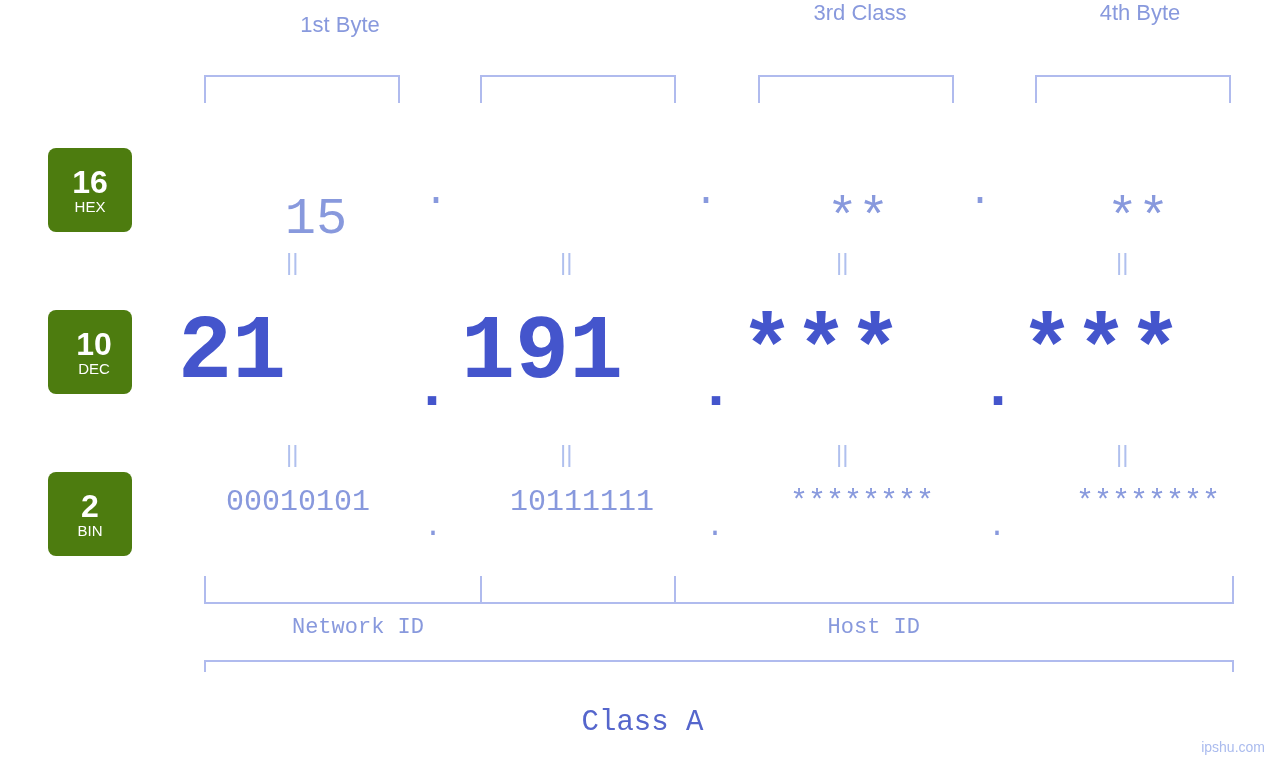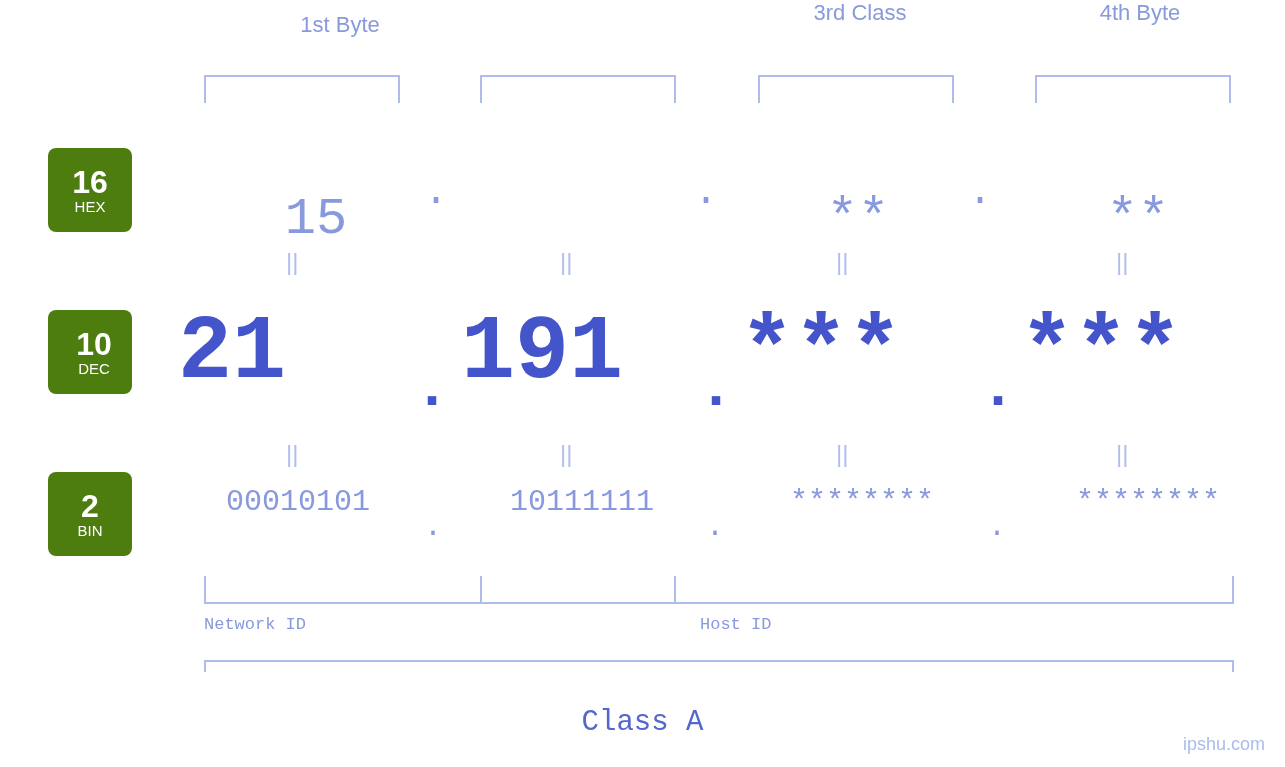--- a/index.html
+++ b/index.html
@@ -117,43 +117,43 @@
       position: absolute;
       color: #b0c0ee;
       font-size: 24px;
       font-family: Arial, sans-serif;
     }
 
     
     .section-label {
       position: absolute;
       color: #8899dd;
-      font-size: 17px;
+      font-size: 22px;
       font-family: 'Courier New', Courier, monospace;
-      text-align: left;
+      text-align: right;
     }
 
     
     .class-label {
       position: absolute;
       bottom: 28px;
       left: 50%;
       transform: translateX(-50%);
       color: #5566cc;
       font-size: 29px;
       font-family: 'Courier New', Courier, monospace;
     }
 
     
     .watermark {
       position: absolute;
       bottom: 12px;
       right: 20px;
       color: #aabbee;
-      font-size: 18px;
+      font-size: 14px;
       font-family: Arial, sans-serif;
     }
   </style>
 </head>
 <body>
 
 <div class="main-container">
 
   <div class="col-header col-header-1">1st Byte</div>
   <div class="col-header col-header-3">3rd Class</div>

